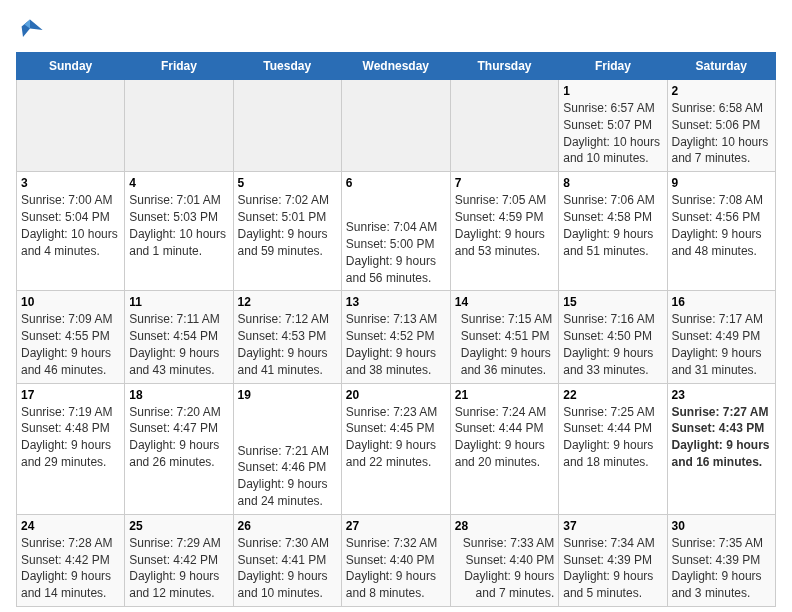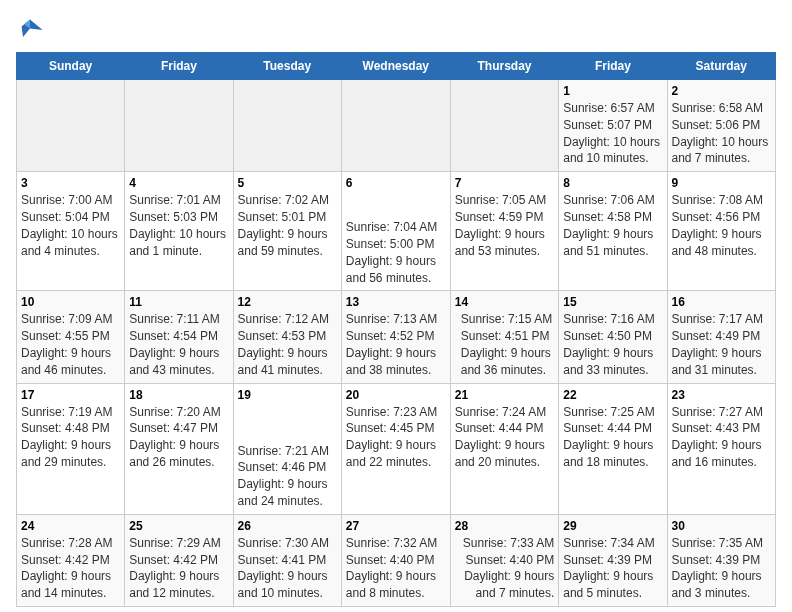--- a/index.html
+++ b/index.html
@@ -256,21 +256,21 @@
 Daylight: 9 hours and 20 minutes.</div>
         </td>
         <td>
           <span class="day-number">22</span>
           <div class="day-info" style="white-space: pre-line;">Sunrise: 7:25 AM
 Sunset: 4:44 PM
 Daylight: 9 hours and 18 minutes.</div>
         </td>
         <td>
           <span class="day-number">23</span>
-          <div class="day-info" style="white-space: pre-line;">Sunrise: 7:27 AM
+          <div class="day-info" style="white-space: pre-line; font-weight: bold;">Sunrise: 7:27 AM
 Sunset: 4:43 PM
 Daylight: 9 hours and 16 minutes.</div>
         </td>
       </tr>
       <tr>
         <td>
           <span class="day-number">24</span>
           <div class="day-info" style="white-space: pre-line;">Sunrise: 7:28 AM
 Sunset: 4:42 PM
 Daylight: 9 hours and 14 minutes.</div>
@@ -293,21 +293,21 @@
 Sunset: 4:40 PM
 Daylight: 9 hours and 8 minutes.</div>
         </td>
         <td>
           <span class="day-number">28</span>
           <div class="day-info" style="white-space: pre-line; text-align: right;">Sunrise: 7:33 AM
 Sunset: 4:40 PM
 Daylight: 9 hours and 7 minutes.</div>
         </td>
         <td>
-          <span class="day-number">29</span>
+          <span class="day-number">37</span>
           <div class="day-info" style="white-space: pre-line;">Sunrise: 7:34 AM
 Sunset: 4:39 PM
 Daylight: 9 hours and 5 minutes.</div>
         </td>
         <td>
           <span class="day-number">30</span>
           <div class="day-info" style="white-space: pre-line;">Sunrise: 7:35 AM
 Sunset: 4:39 PM
 Daylight: 9 hours and 3 minutes.</div>
         </td>

